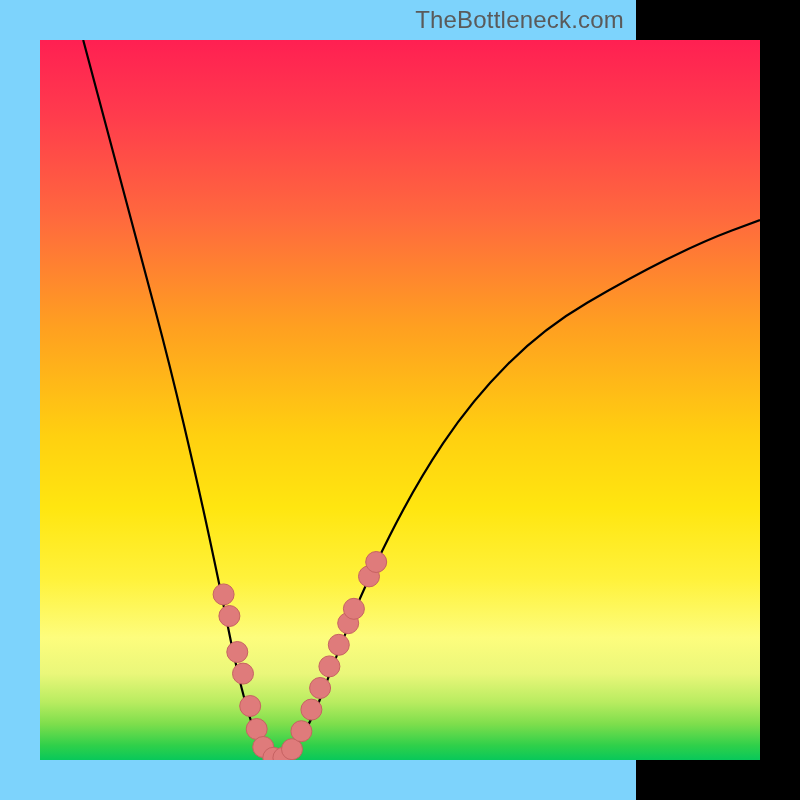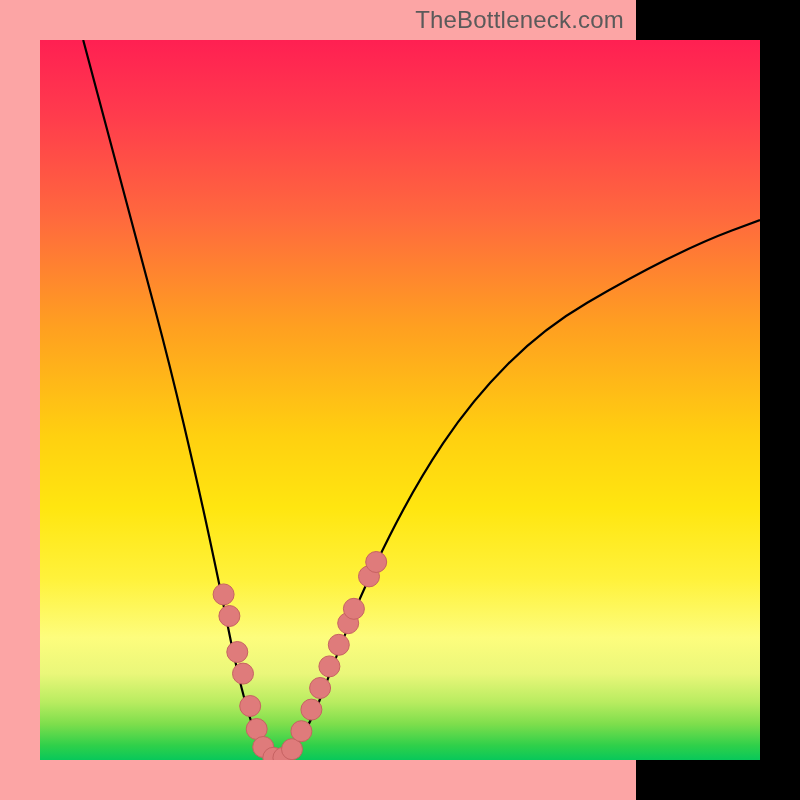--- a/index.html
+++ b/index.html
@@ -9,21 +9,21 @@
     height: 800px;
     background: #000000;
     overflow: hidden;
   }
   .frame {
     position: absolute;
     top: 0;
     left: 0;
     width: 636px;
     height: 800px;
-    background: #fca5a5;
+    background: #7dd3fc;
   }
   .plot-area {
     position: absolute;
     top: 40px;
     left: 40px;
     width: 720px;
     height: 720px;
     background: linear-gradient(
       to bottom,
       #ff2052 0%,

